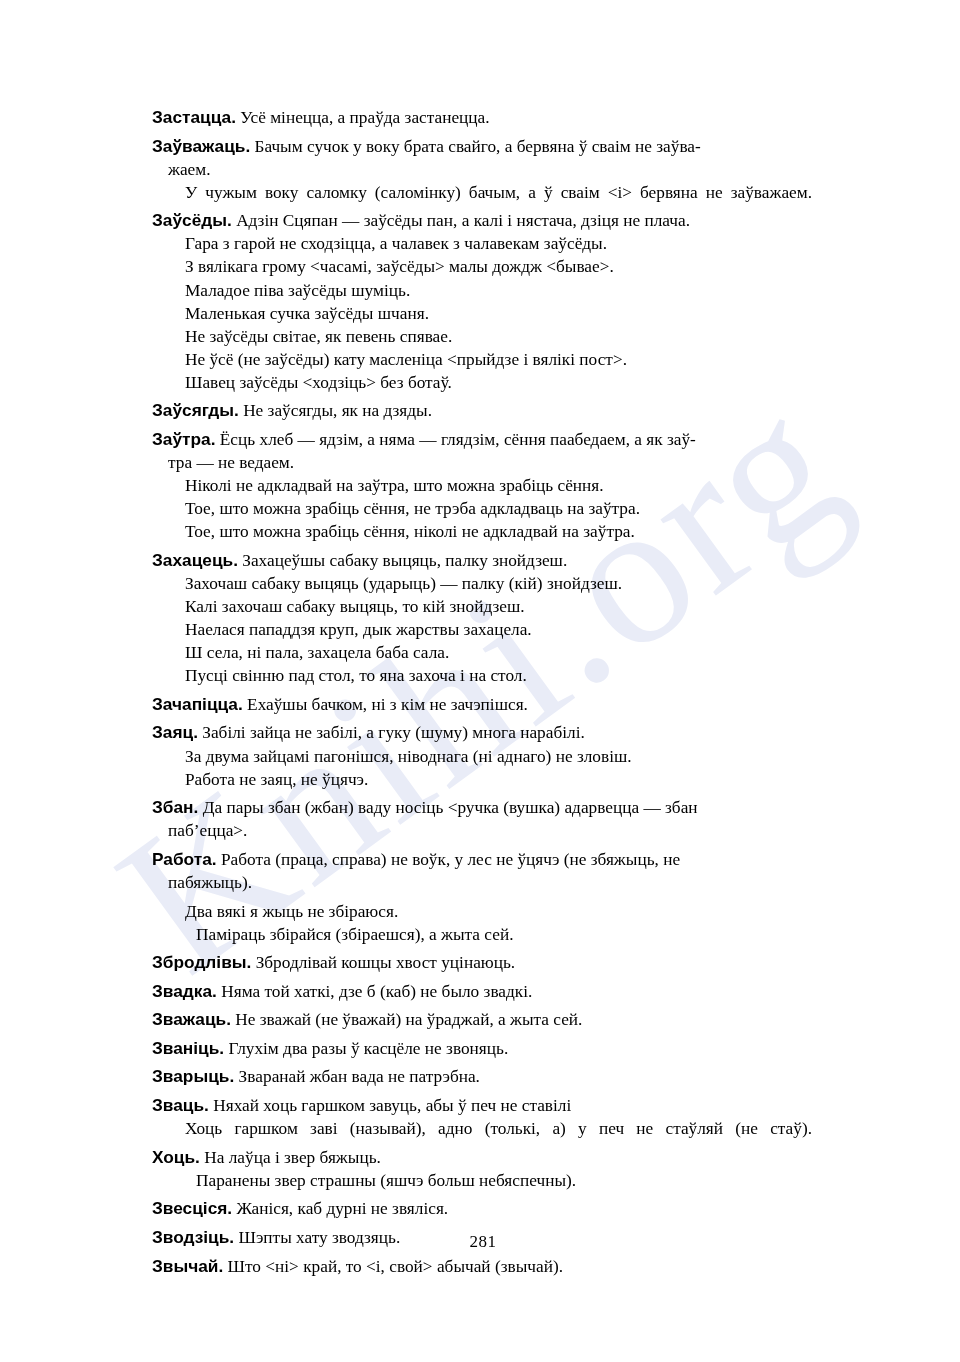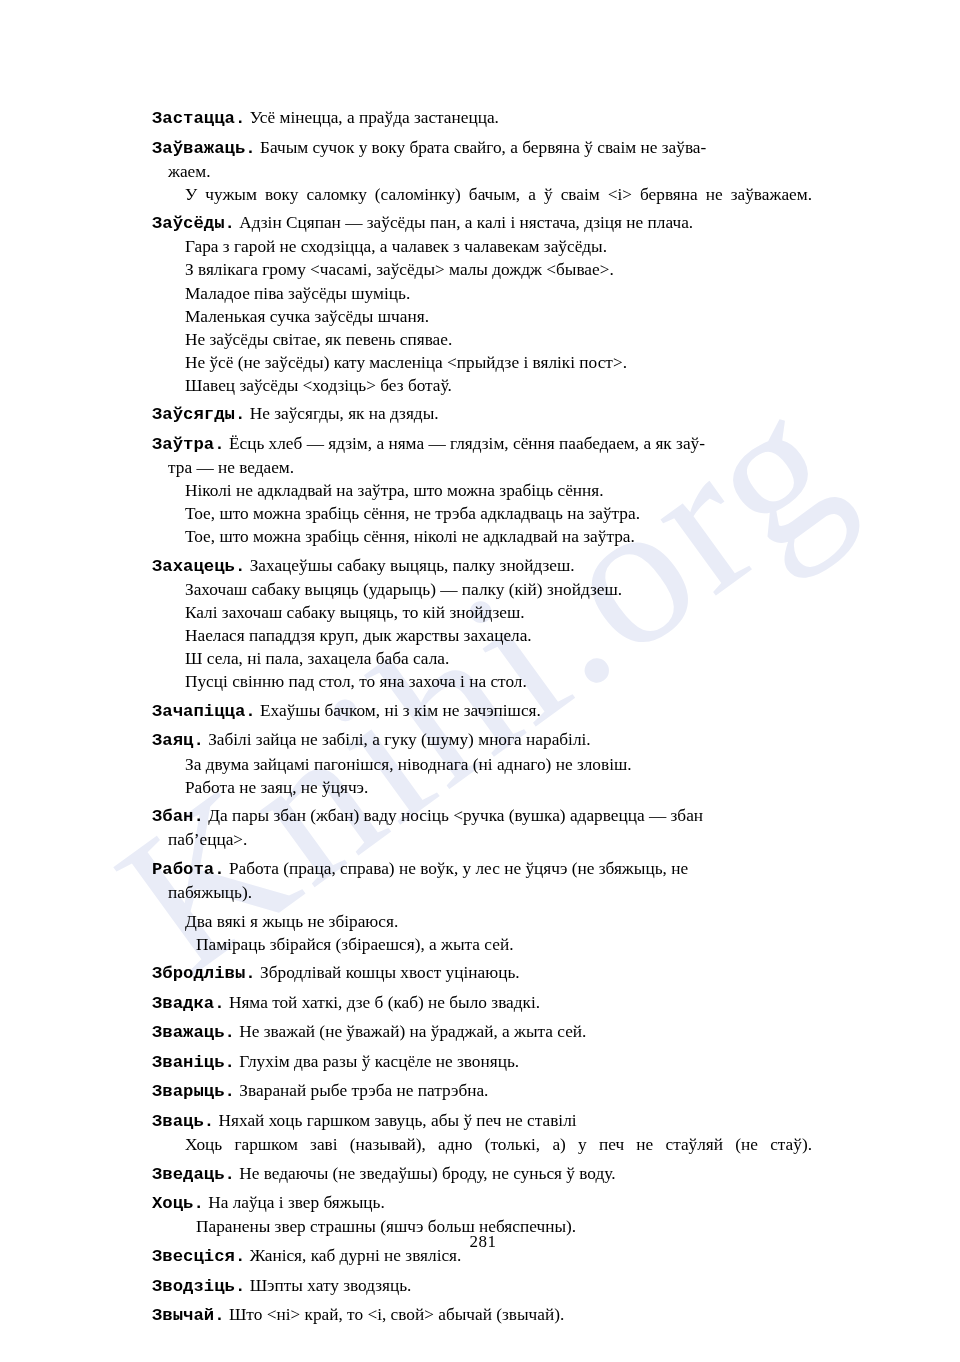--- a/index.html
+++ b/index.html
@@ -56,21 +56,21 @@
     padding: 0;
     text-indent: 0;
     font-size: 17.3px;
     line-height: 1.335;
     text-align: justify;
     hyphens: manual;
   }
 
   .headword {
     font-weight: bold;
-    font-family: Liberation Mono, monospace;
+    font-family: Liberation Sans, sans-serif;
   }
 
   
   .prov {
     margin: 0;
     padding-left: 33px;
     text-indent: 0;
     font-size: 17.3px;
     line-height: 1.335;
     text-align: justify;
@@ -180,30 +180,27 @@
       <div class="entry">
         <p class="entry-head just"><span class="headword">Звадка.</span> <span>Няма той хаткі, дзе б (каб) не было звадкі.</span></p>
       </div>
       <div class="entry">
         <p class="entry-head just"><span class="headword">Зважаць.</span> <span>Не зважай (не ўважай) на ўраджай, а жыта сей.</span></p>
       </div>
       <div class="entry">
         <p class="entry-head just"><span class="headword">Званіць.</span> <span>Глухім два разы ў касцёле не звоняць.</span></p>
       </div>
       <div class="entry">
-        <p class="entry-head just"><span class="headword">Зварыць.</span> <span>Звaранай рыбе трэба не патрэбна.</span></p>
+        <p class="entry-head just"><span class="headword">Зварыць.</span> <span>Звaранай жбан вада не патрэбна.</span></p>
       </div>
       <div class="entry">
         <p class="entry-head just"><span class="headword">Зваць.</span> <span>Няхай хоць гаршком завуць, абы ў печ не ставілі</span></p>
         <p class="prov para full-just">Хоць гаршком завi (называй), адно (толькі, а) у печ не стаўляй (не стаў).</p>
       </div>
       <div class="entry">
-        <p class="entry-head just"><span class="headword">Зведаць.</span> <span>Не ведаючы (не зведаўшы) броду, не сунься ў воду.</span></p>
-      </div>
-      <div class="entry">
         <p class="entry-head just"><span class="headword">Хоць.</span> <span>На лаўца і звер бяжыць.</span></p>
         <p class="prov deep">Паранены звер страшны (яшчэ больш небяспечны).</p>
       </div>
       <div class="entry">
         <p class="entry-head just"><span class="headword">Звесціся.</span> <span>Жаніся, каб дурні не звяліся.</span></p>
       </div>
       <div class="entry">
         <p class="entry-head just"><span class="headword">Зводзіць.</span> <span>Шэпты хату зводзяць.</span></p>
       </div>
       <div class="entry">

